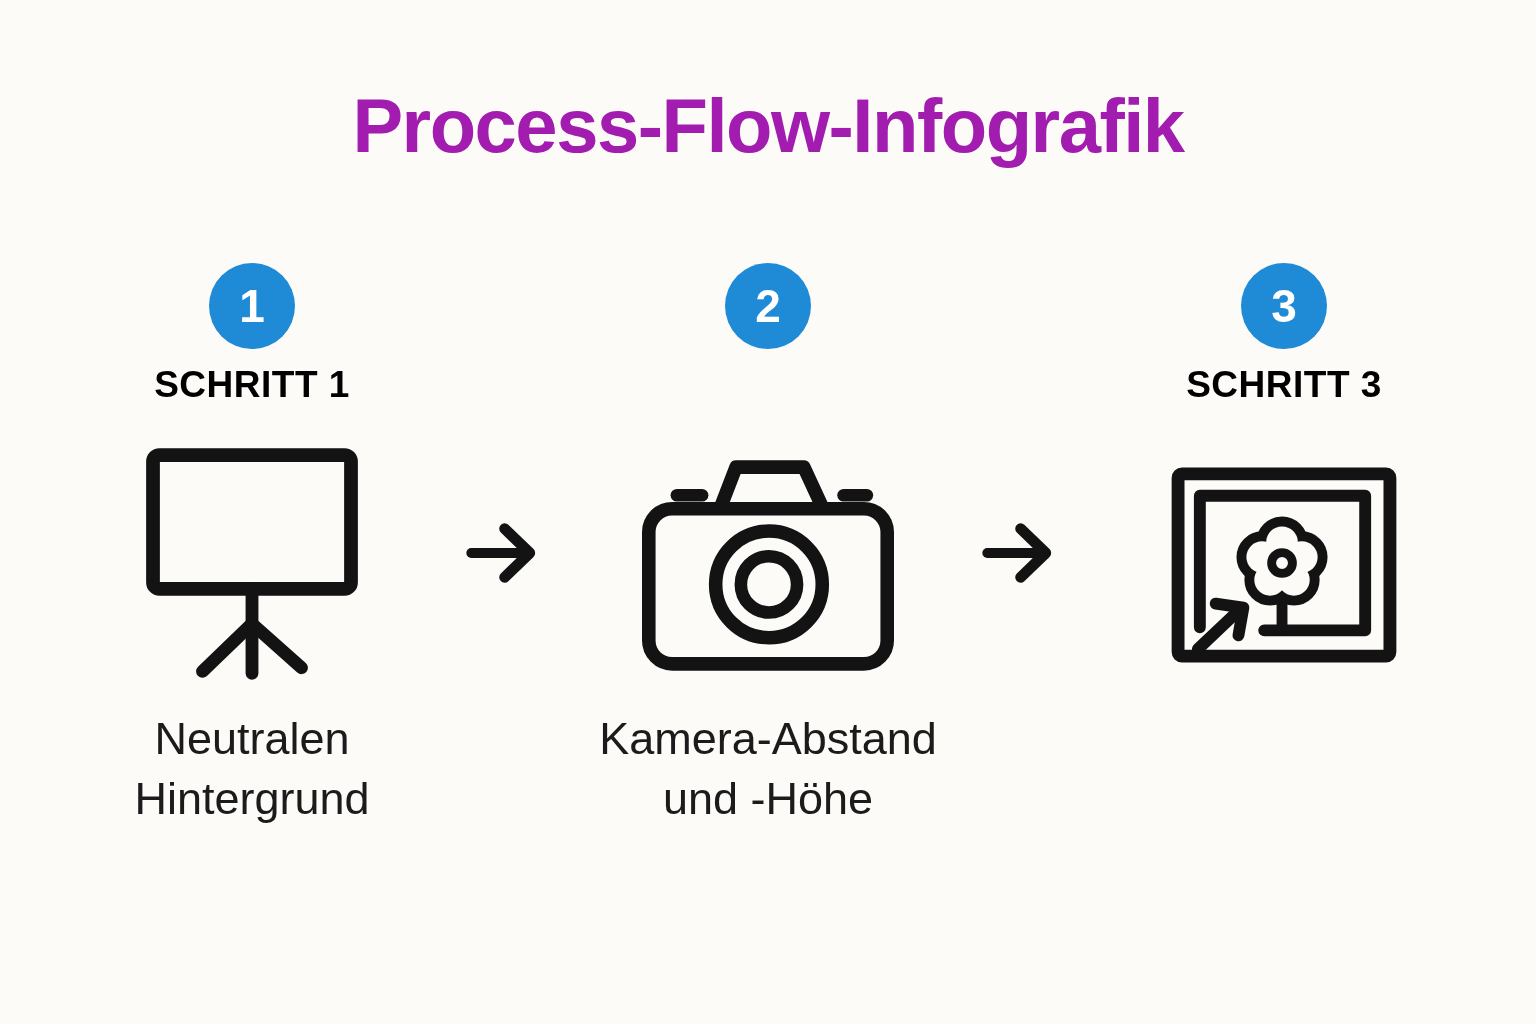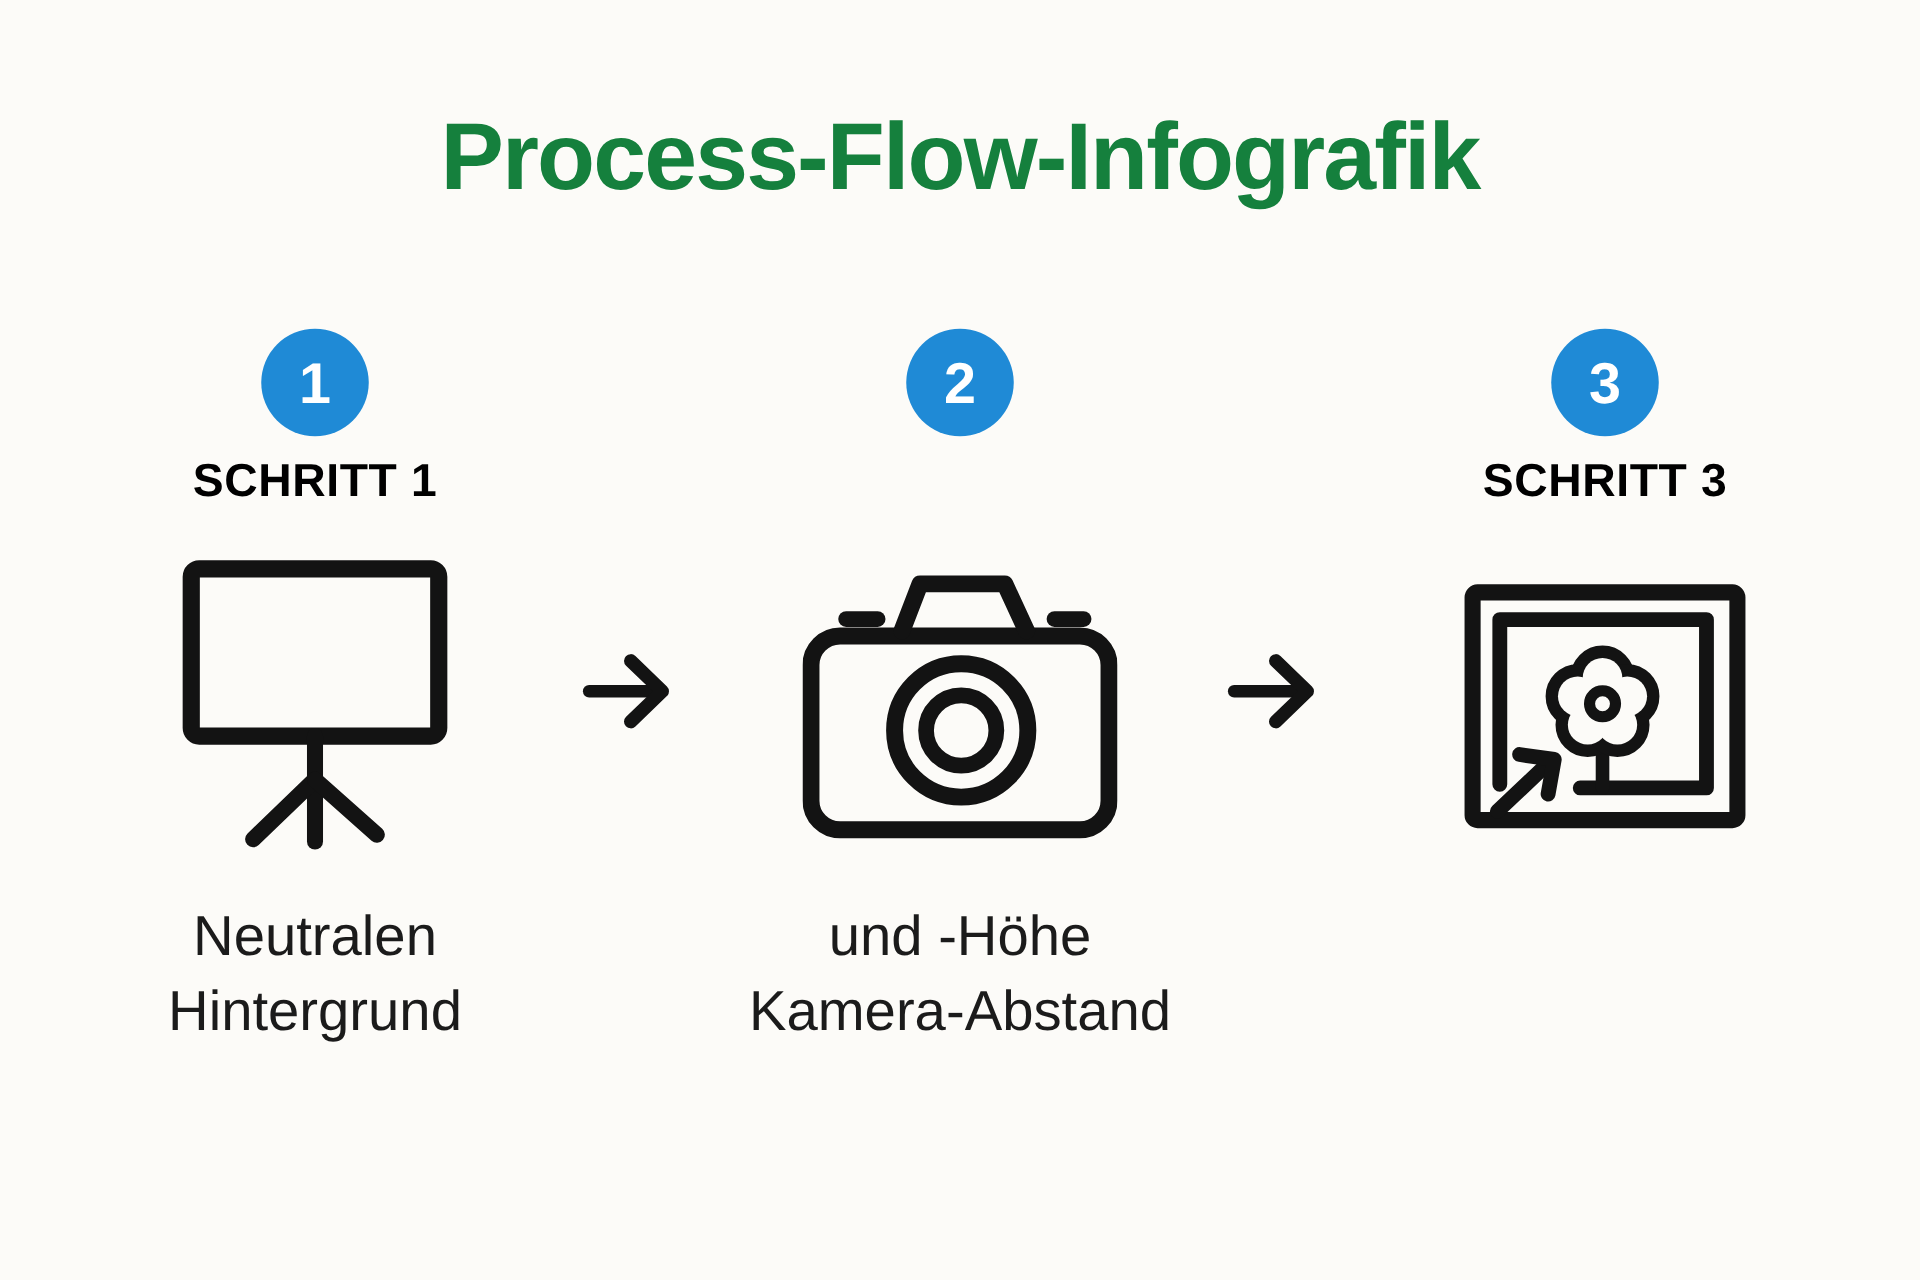--- a/index.html
+++ b/index.html
@@ -8,21 +8,21 @@
     background: #FCFBF8;
     font-family: "Liberation Sans", sans-serif;
     color: #161616;
   }
   .page-title {
     text-align: center;
     padding-top: 82px;
     font-size: 76px;
     font-weight: 700;
     letter-spacing: -1.5px;
-    color: #15803d;
+    color: #a21caf;
   }
   .flow-row {
     margin-top: 94px;
     display: flex;
     justify-content: center;
     align-items: flex-start;
   }
   .step-col {
     width: 426px;
     display: flex;
@@ -51,21 +51,20 @@
     letter-spacing: 0.5px;
     color: #000000;
   }
   .icon-box {
     height: 288px;
     display: flex;
     align-items: center;
     justify-content: center;
   }
   .caption {
-    margin-top: 10px;
     text-align: center;
     font-size: 45px;
     font-weight: 500;
     line-height: 60px;
     color: #1b1b1b;
   }
   .arrow-col {
     width: 90px;
     display: flex;
     justify-content: center;
@@ -119,22 +118,22 @@
         <svg width="252" height="214" viewBox="0 0 260 220">
           <rect class="stroke" x="7" y="52" width="246" height="160" rx="24" stroke-width="14"></rect>
           <path class="stroke" d="M82,48 L97,9 L167,9 L185,48" stroke-width="14"></path>
           <line class="stroke" x1="36" y1="38" x2="62" y2="38" stroke-width="13"></line>
           <line class="stroke" x1="208" y1="38" x2="232" y2="38" stroke-width="13"></line>
           <circle class="stroke" cx="131" cy="130" r="55" stroke-width="14"></circle>
           <circle class="stroke" cx="131" cy="130" r="29" stroke-width="13"></circle>
         </svg>
       </div>
       <div class="caption">
+        <div>Kamera-Abstand</div>
         <div>und -Höhe</div>
-        <div>Kamera-Abstand</div>
       </div>
     </div>
 
     <div class="arrow-col">
       <svg width="96" height="76" viewBox="0 0 100 76">
         <line class="stroke" x1="7" y1="38" x2="62" y2="38" stroke-width="11"></line>
         <polyline class="stroke" points="44,11 72,38 44,65" stroke-width="12"></polyline>
       </svg>
     </div>
 

